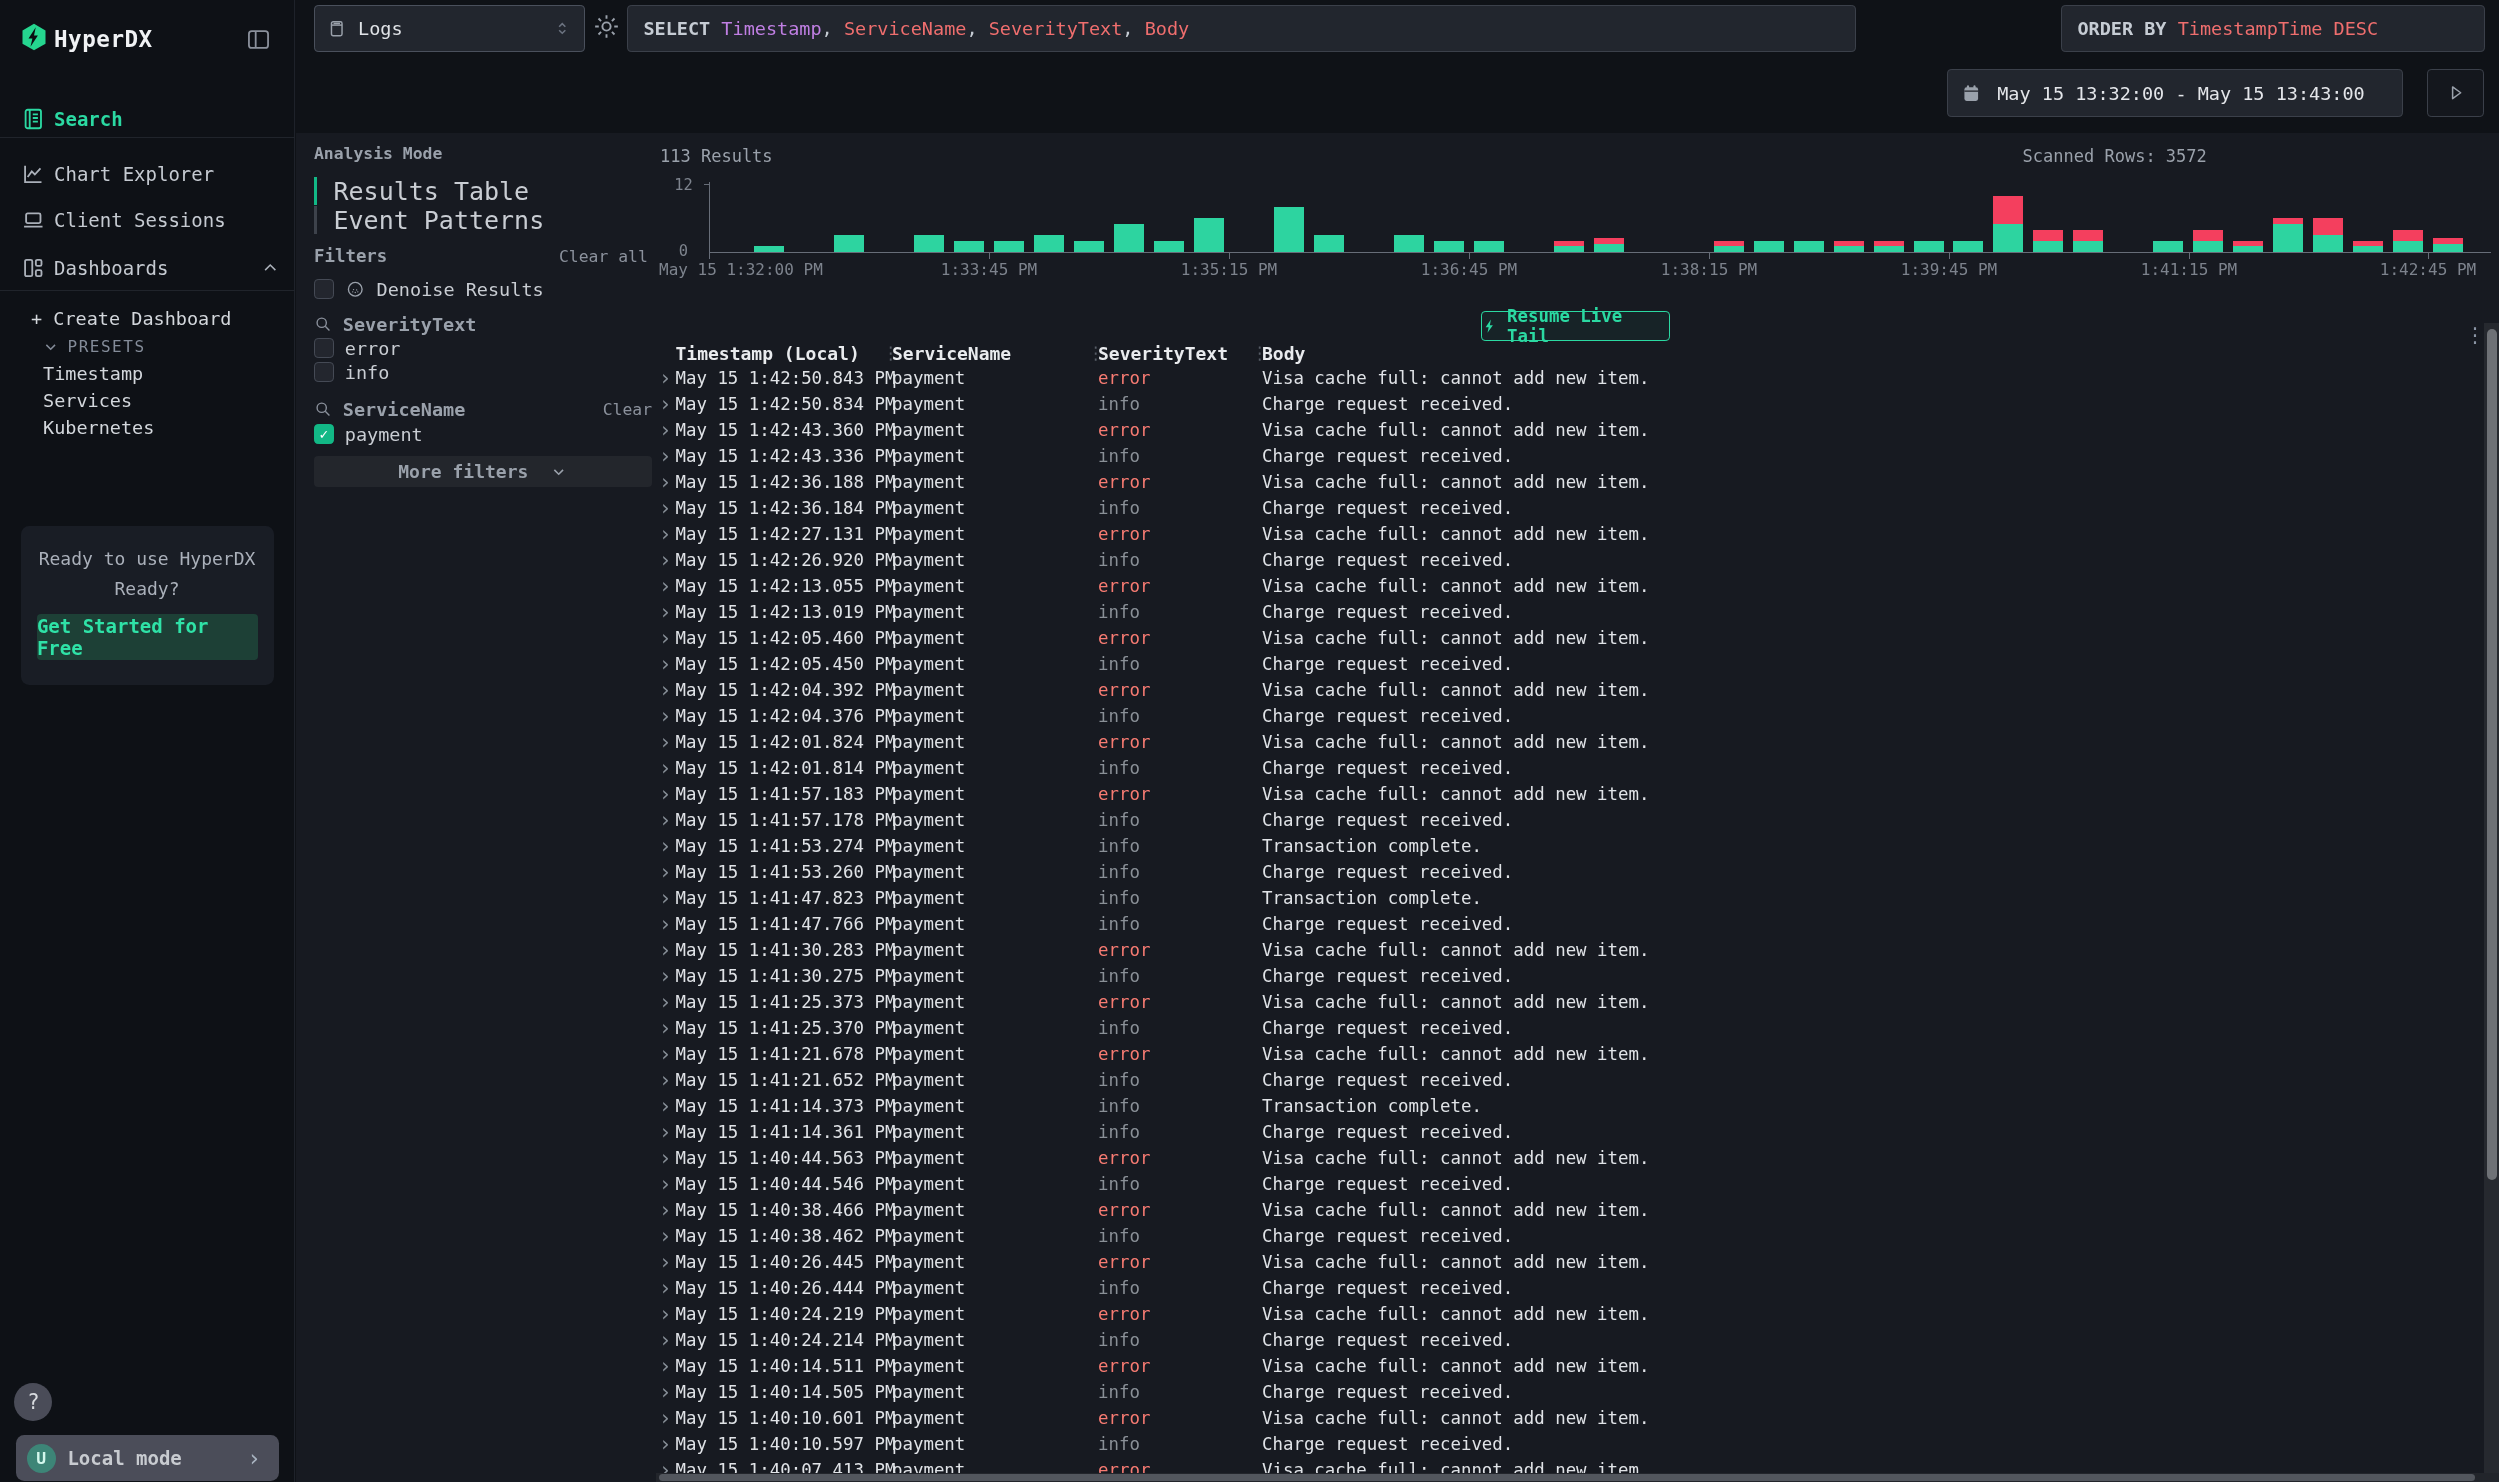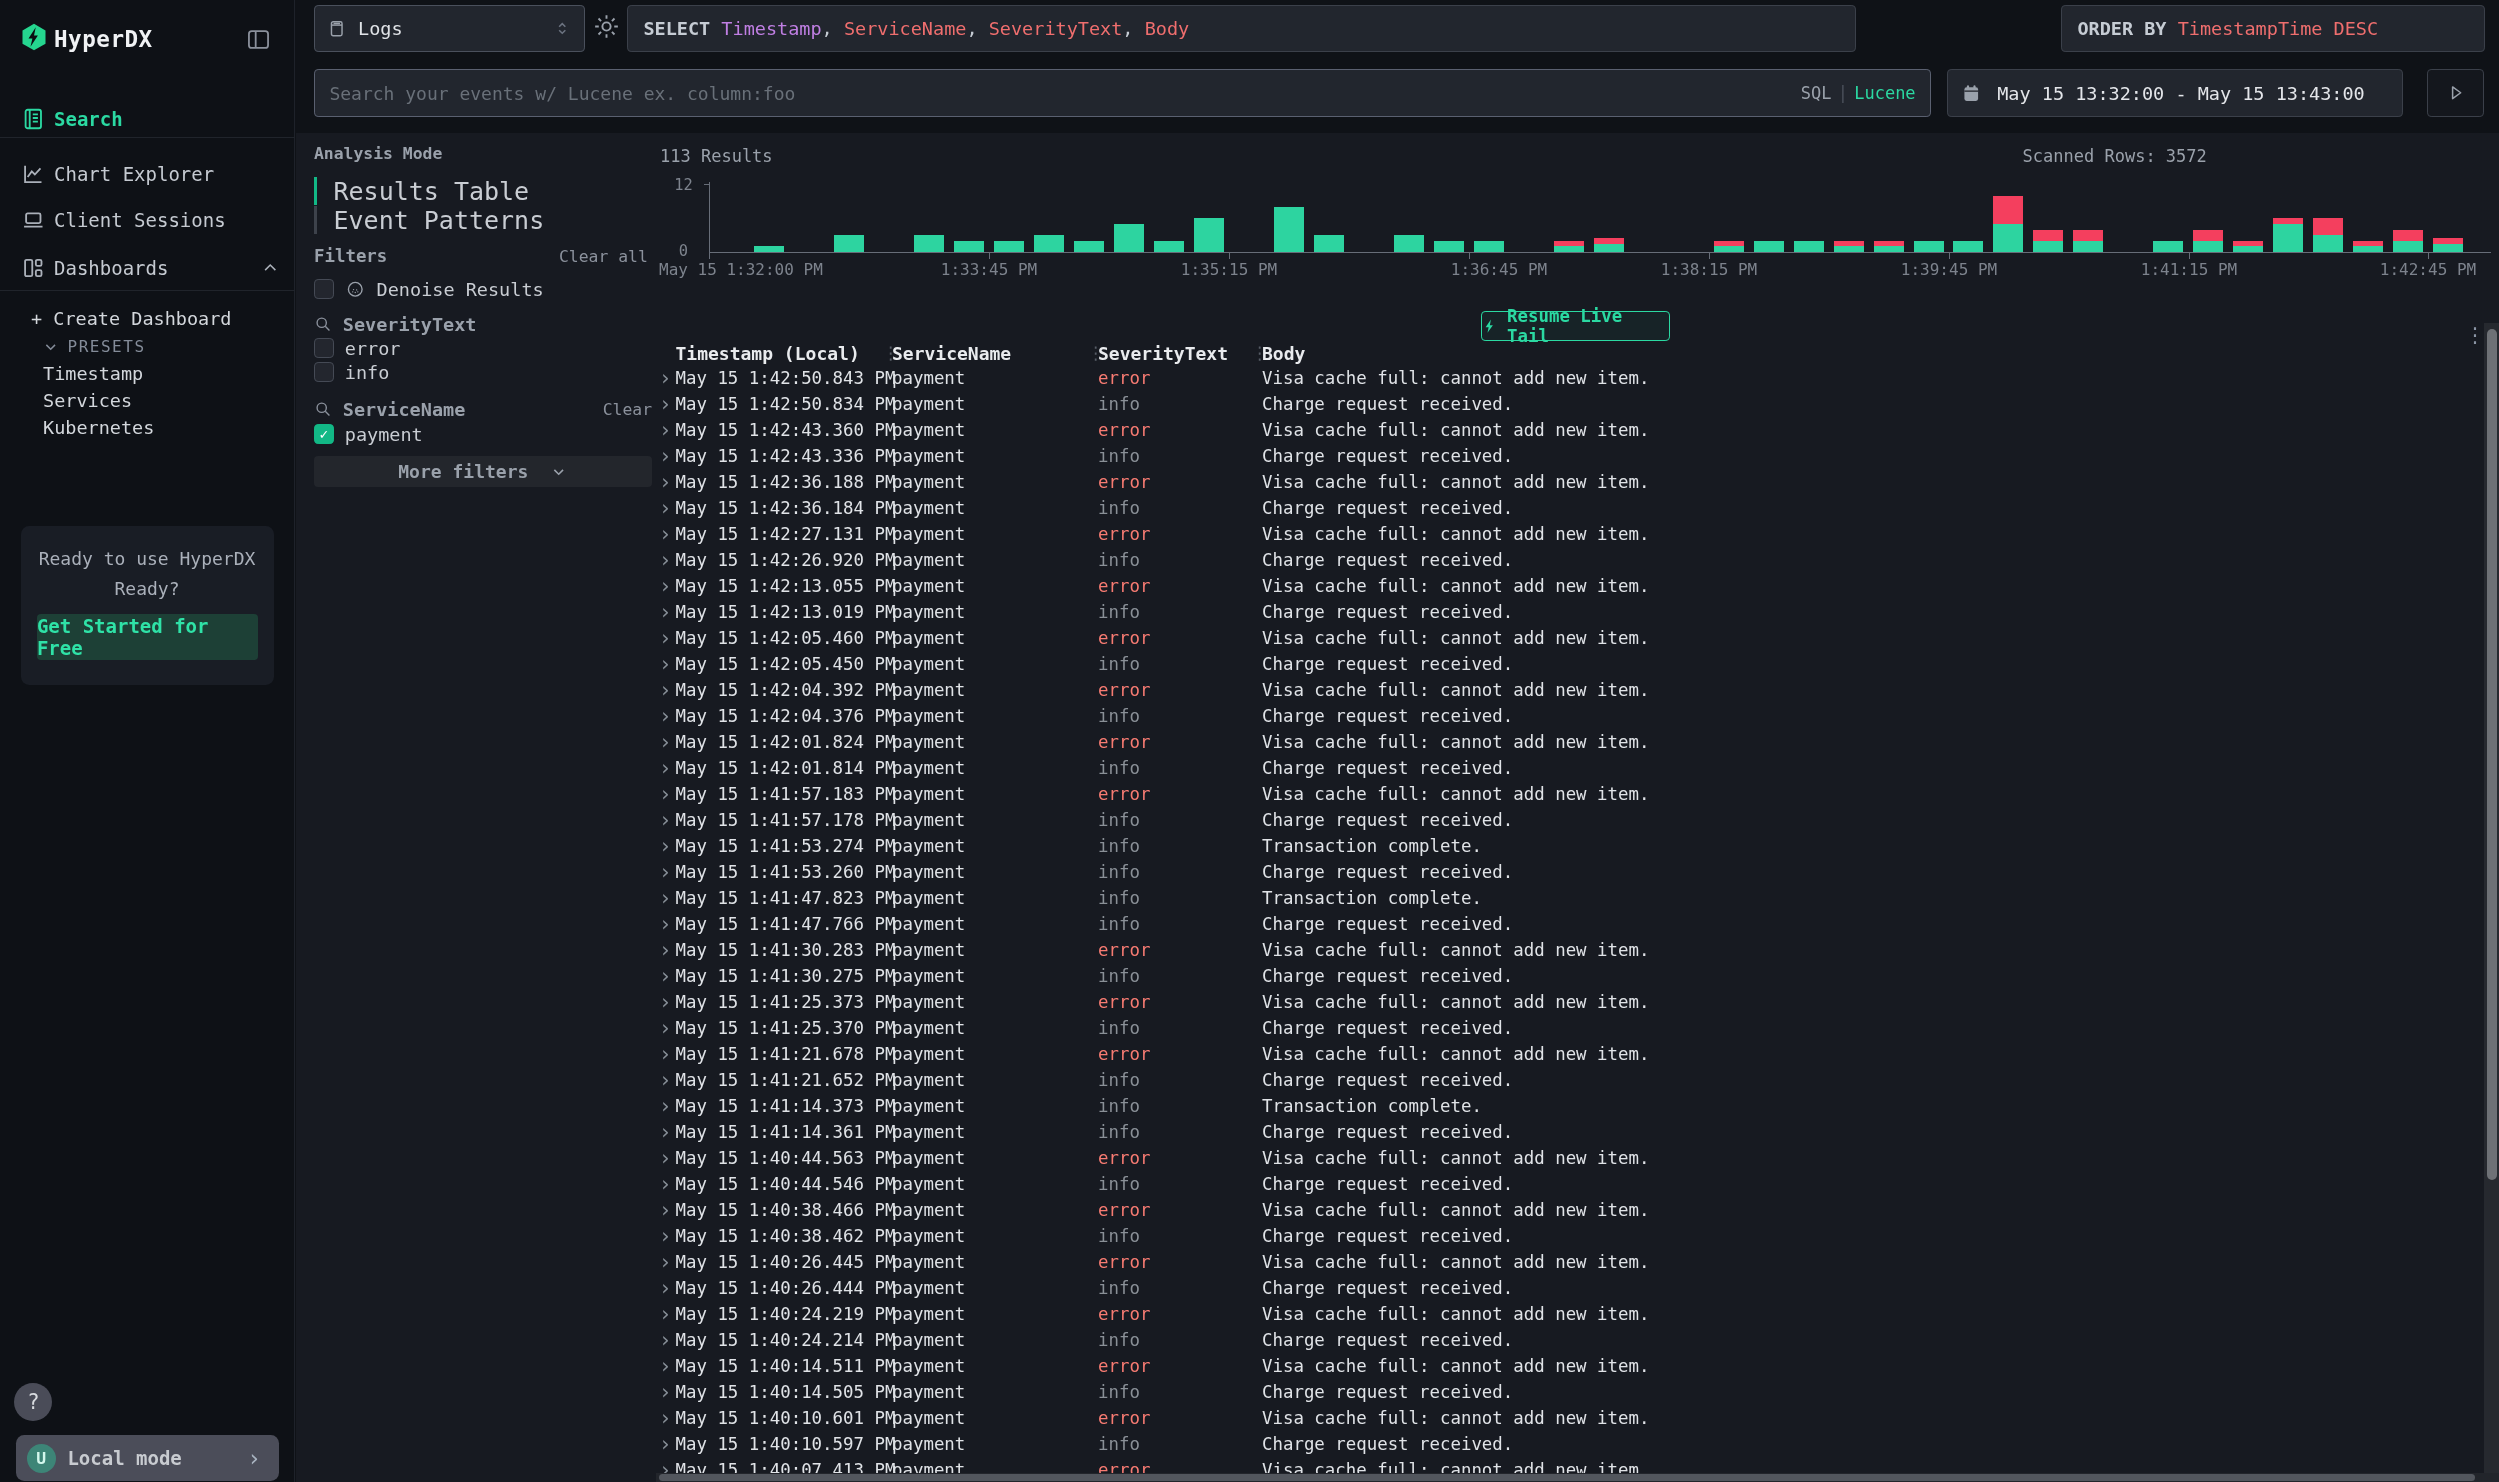--- a/index.html
+++ b/index.html
@@ -275,26 +275,20 @@
     <div class="box sql-input">
       <span id="sql-select-content"><span class="kw">SELECT </span><span class="col-purple">Timestamp</span><span class="punct">, </span><span class="col-red">ServiceName</span><span class="punct">, </span><span class="col-red">SeverityText</span><span class="punct">, </span><span class="col-red">Body</span></span>
     </div>
 
     <div class="box orderby">
       <span>
         <span class="kw">ORDER BY</span><span class="kw">&nbsp;</span><span class="col-red">TimestampTime DESC</span>
       </span>
     </div>
 
-    <div class="box search-input">
-      <span class="search-ph">Search your events w/ Lucene ex. column:foo</span>
-      <span class="mode-sql">SQL</span>
-      <span class="mode-sep">|</span>
-      <span class="mode-lucene">Lucene</span>
-    </div>
 
     <div class="box daterange">
       <svg width="20.5" height="20.5" viewBox="0 0 24 24">
         <rect x="4" y="5" width="16" height="16" rx="2.5" fill="#9aa1ab"></rect>
         <rect x="7" y="2.5" width="2.4" height="4.5" rx="1.2" fill="#9aa1ab"></rect>
         <rect x="14.6" y="2.5" width="2.4" height="4.5" rx="1.2" fill="#9aa1ab"></rect>
         <line x1="4" y1="9.5" x2="20" y2="9.5" stroke="#171a21" stroke-width="1.4"></line>
       </svg>
       <span class="date-text">May 15 13:32:00 - May 15 13:43:00</span>
     </div>
@@ -434,21 +428,21 @@
       <div class="bar-seg" style="left: 1724px; bottom: 8.4px; width: 30px; height: 5.6px; background: rgb(244, 63, 94);"></div>
     </div>
   <div id="xticks">
       <div class="axis-line" style="left: 709px; top: 253px; width: 1px; height: 6.2px;"></div>
       <div class="xtick-lab" style="left: 659px;">May 15 1:32:00 PM</div>
       <div class="axis-line" style="left: 989px; top: 253px; width: 1px; height: 6.2px;"></div>
       <div class="xtick-lab" style="left: 989px; transform: translateX(-50%);">1:33:45 PM</div>
       <div class="axis-line" style="left: 1229px; top: 253px; width: 1px; height: 6.2px;"></div>
       <div class="xtick-lab" style="left: 1229px; transform: translateX(-50%);">1:35:15 PM</div>
       <div class="axis-line" style="left: 1469px; top: 253px; width: 1px; height: 6.2px;"></div>
-      <div class="xtick-lab" style="left: 1499px; transform: translateX(-50%);">1:36:45 PM</div>
+      <div class="xtick-lab" style="left: 1469px; transform: translateX(-50%);">1:36:45 PM</div>
       <div class="axis-line" style="left: 1709px; top: 253px; width: 1px; height: 6.2px;"></div>
       <div class="xtick-lab" style="left: 1709px; transform: translateX(-50%);">1:38:15 PM</div>
       <div class="axis-line" style="left: 1949px; top: 253px; width: 1px; height: 6.2px;"></div>
       <div class="xtick-lab" style="left: 1949px; transform: translateX(-50%);">1:39:45 PM</div>
       <div class="axis-line" style="left: 2189px; top: 253px; width: 1px; height: 6.2px;"></div>
       <div class="xtick-lab" style="left: 2189px; transform: translateX(-50%);">1:41:15 PM</div>
       <div class="axis-line" style="left: 2428px; top: 253px; width: 1px; height: 6.2px;"></div>
       <div class="xtick-lab" style="left: 2428px; transform: translateX(-50%);">1:42:45 PM</div>
     </div>
 

